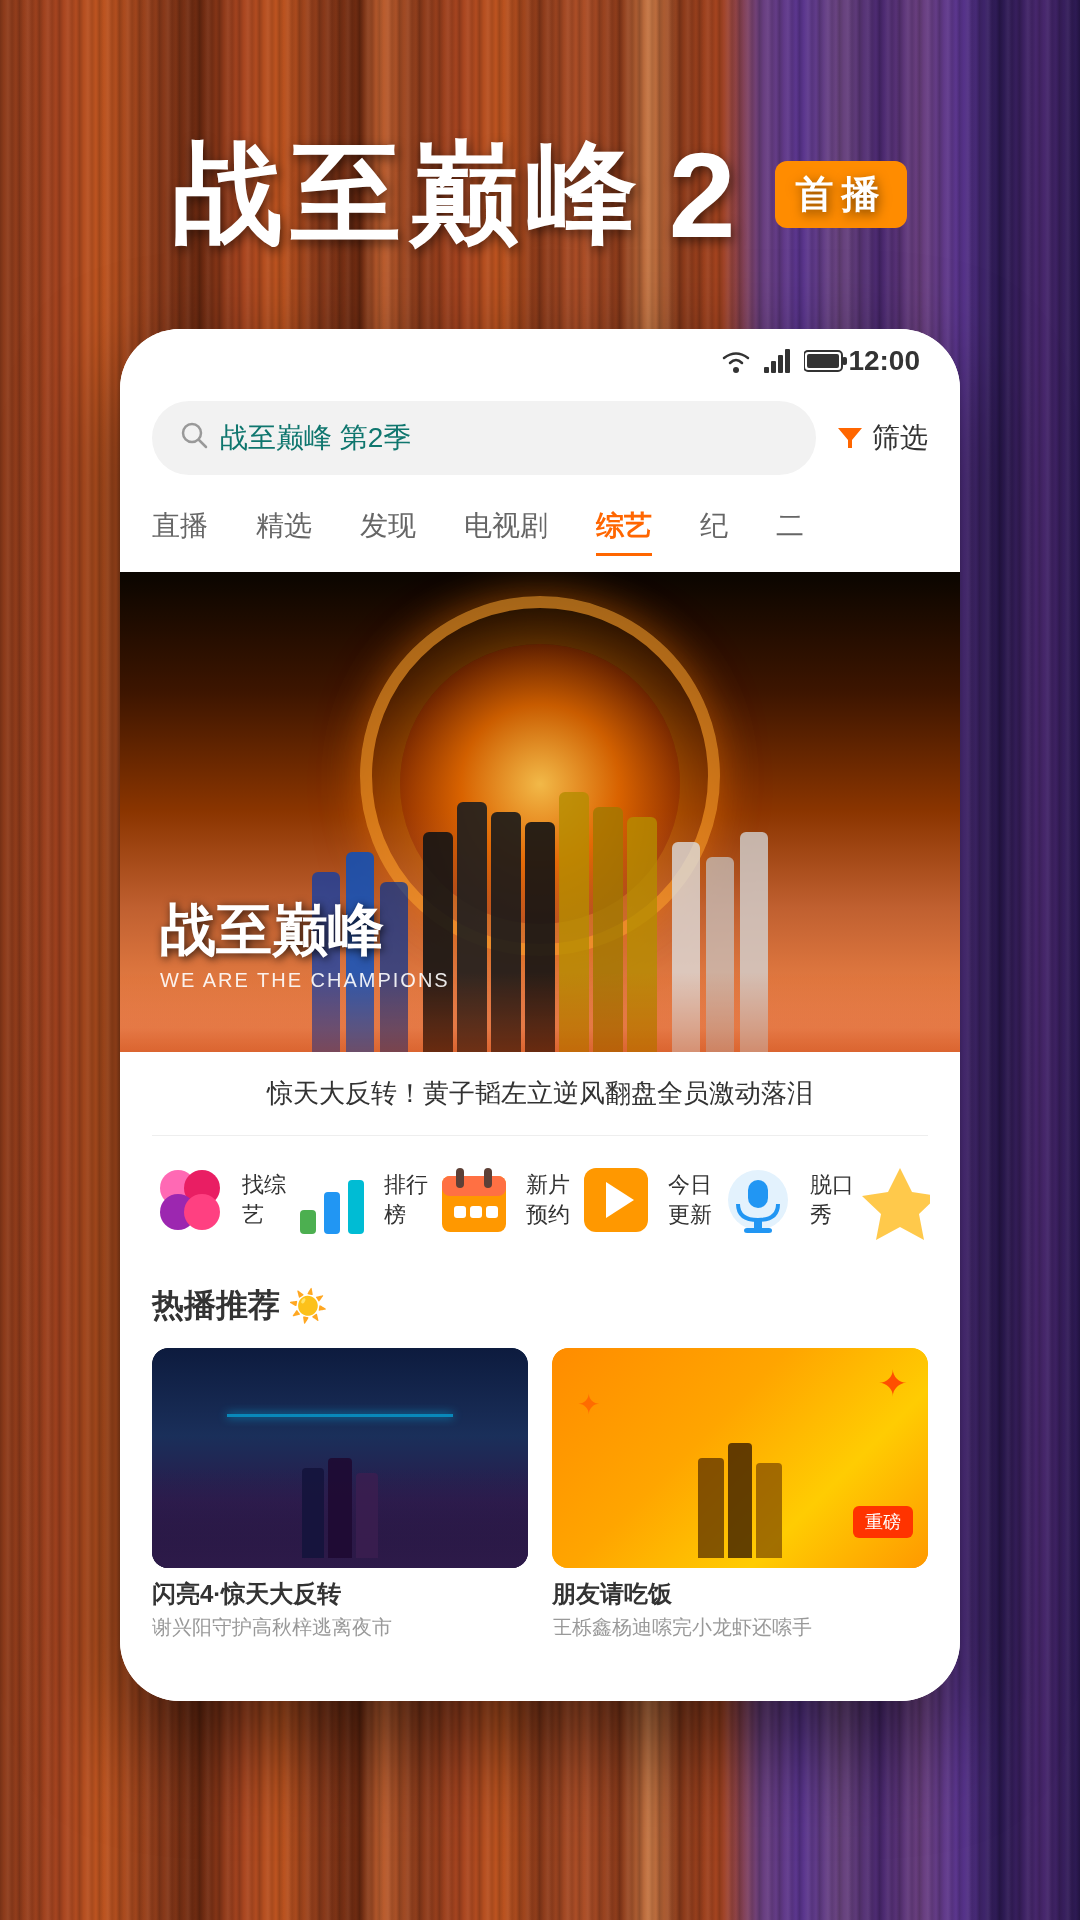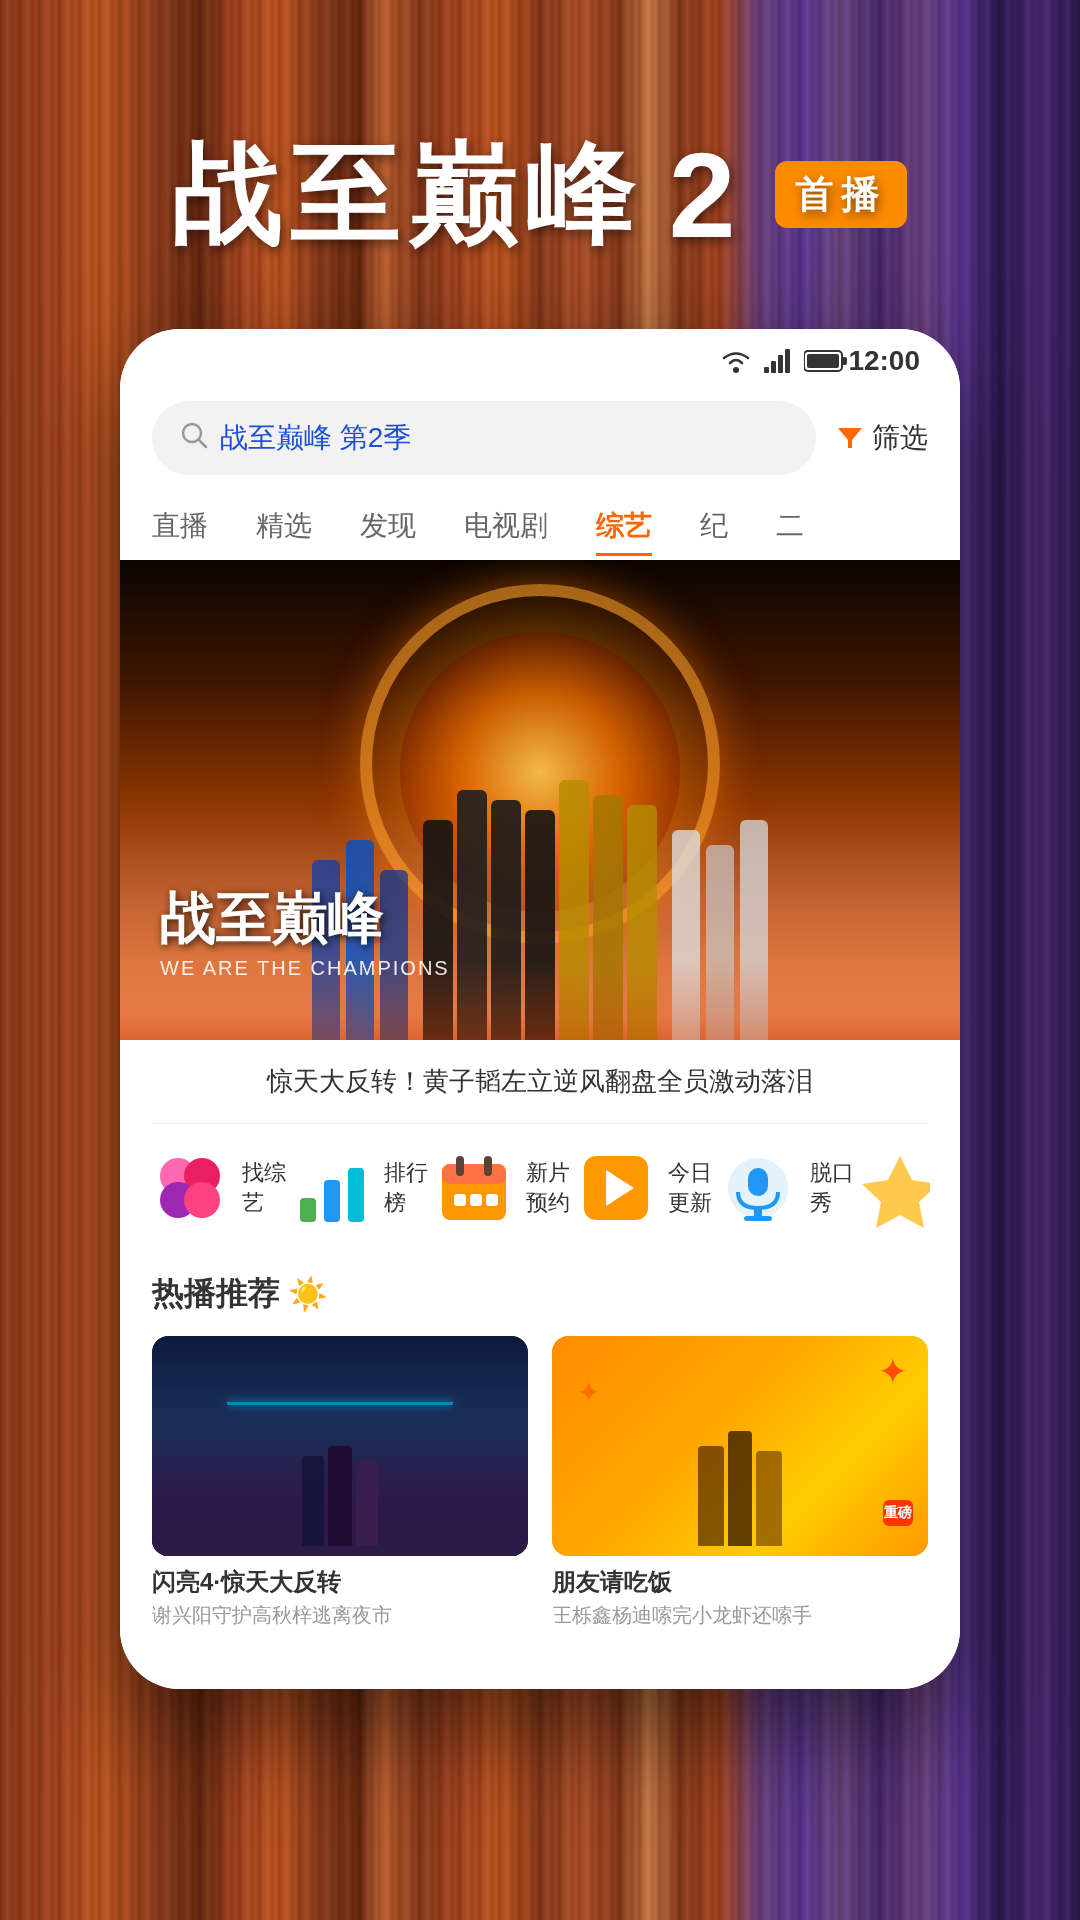--- a/index.html
+++ b/index.html
@@ -138,36 +138,36 @@
       gap: 12px;
     }
 
     .search-icon-wrap {
       color: #999;
       font-size: 28px;
     }
 
     .search-text {
       font-size: 28px;
-      color: #1d4ed8;
+      color: #0f766e;
     }
 
     .filter-btn {
       display: flex;
       align-items: center;
       gap: 8px;
       font-size: 28px;
       color: #333;
       text-align: right;
     }
 
     
     .nav-tabs {
       display: flex;
-      padding: 8px 32px 4px;
+      padding: 8px 32px 16px;
       gap: 48px;
       background: white;
       overflow: hidden;
     }
 
     .nav-tab {
       font-size: 28px;
       color: #666;
       padding: 8px 0;
       white-space: nowrap;
@@ -546,21 +546,21 @@
 
           <div style="position:absolute;top:15px;right:20px;font-size:36px;color:rgba(255,50,0,0.8);">✦</div>
           <div style="position:absolute;top:40px;left:25px;font-size:28px;color:rgba(255,80,0,0.6);">✦</div>
 
           <div style="position:absolute;bottom:10px;left:0;right:0;display:flex;align-items:flex-end;justify-content:center;gap:4px;">
             <div style="width:26px;height:100px;background:rgba(80,40,0,0.7);border-radius:4px 4px 0 0;"></div>
             <div style="width:24px;height:115px;background:rgba(60,30,0,0.8);border-radius:4px 4px 0 0;"></div>
             <div style="width:26px;height:95px;background:rgba(100,50,0,0.6);border-radius:4px 4px 0 0;"></div>
           </div>
 
-          <div style="position:absolute;bottom:30px;right:15px;background:#ff3300;color:white;font-size:14px;padding:4px 1px;border-radius:6px;font-weight:bold;">重磅</div>
+          <div style="position:absolute;bottom:30px;right:15px;background:#ff3300;color:white;font-size:18px;padding:4px 12px;border-radius:6px;font-weight:normal;">重磅</div>
         </div>
         <div class="hot-card-title">朋友请吃饭</div>
         <div class="hot-card-desc">王栎鑫杨迪嗦完小龙虾还嗦手</div>
       </div>
     </div>
   </div>
 
   <div style="height:40px;background:white;"></div>
 </div>
 

